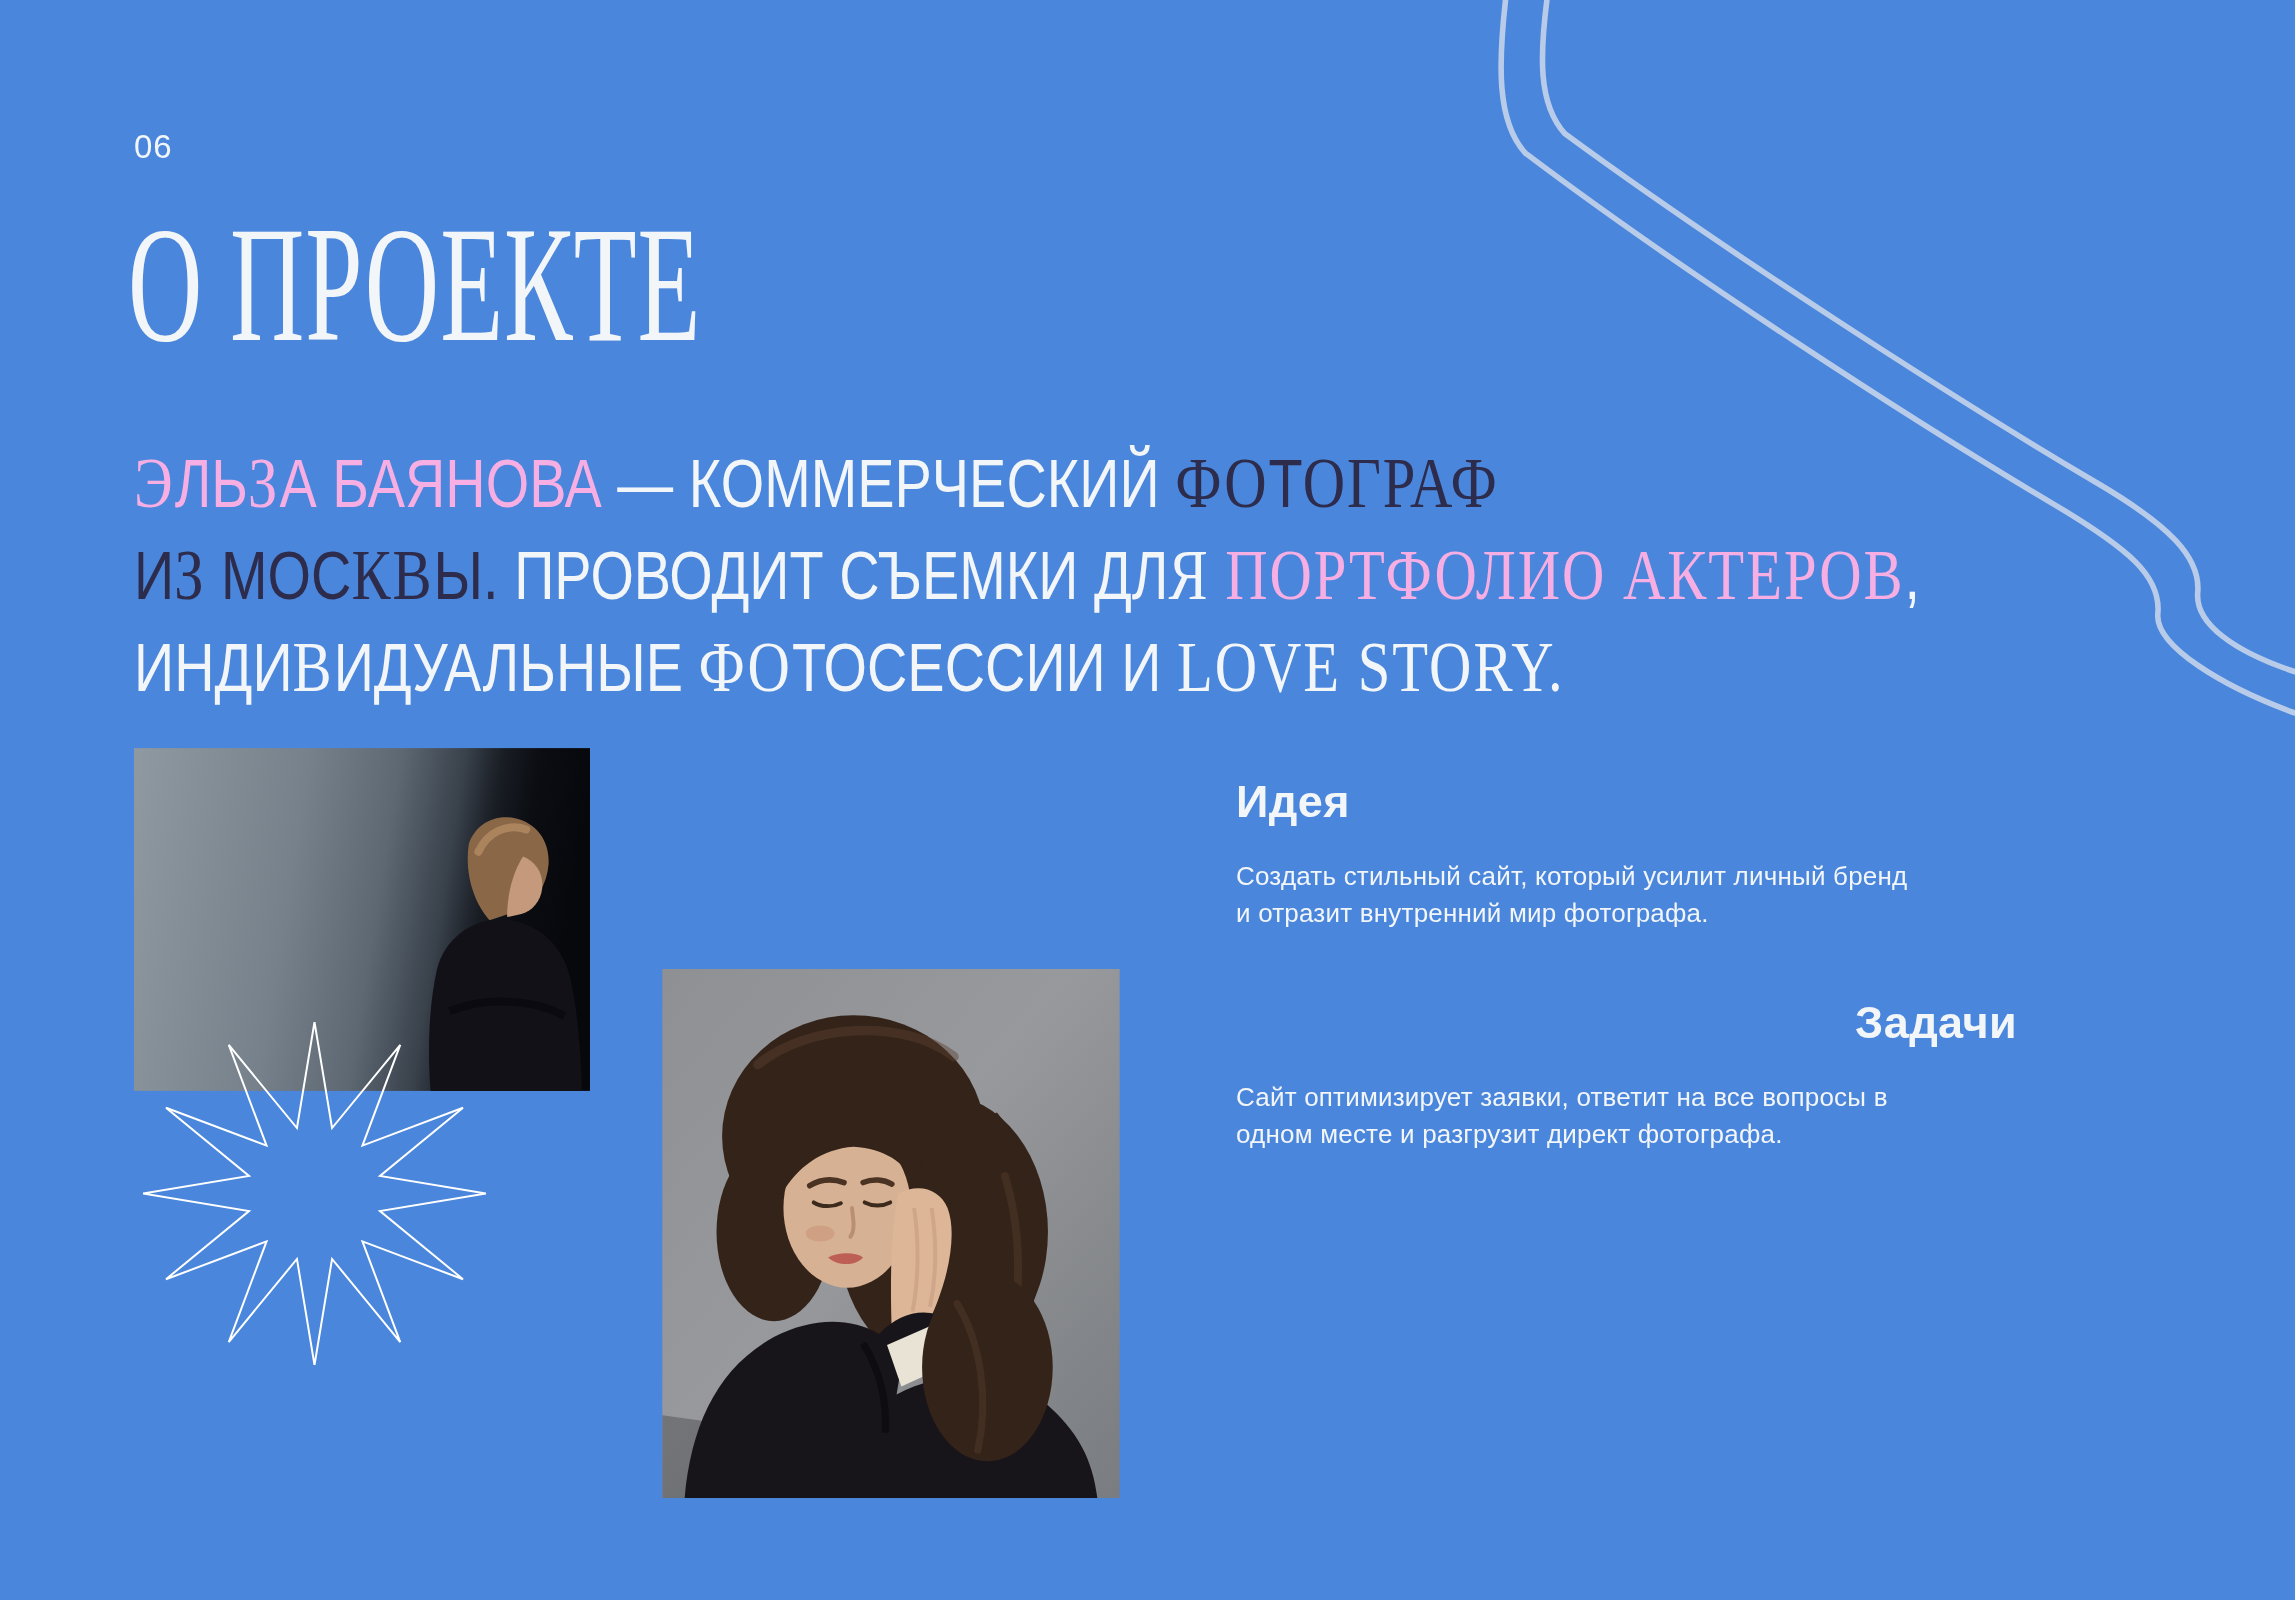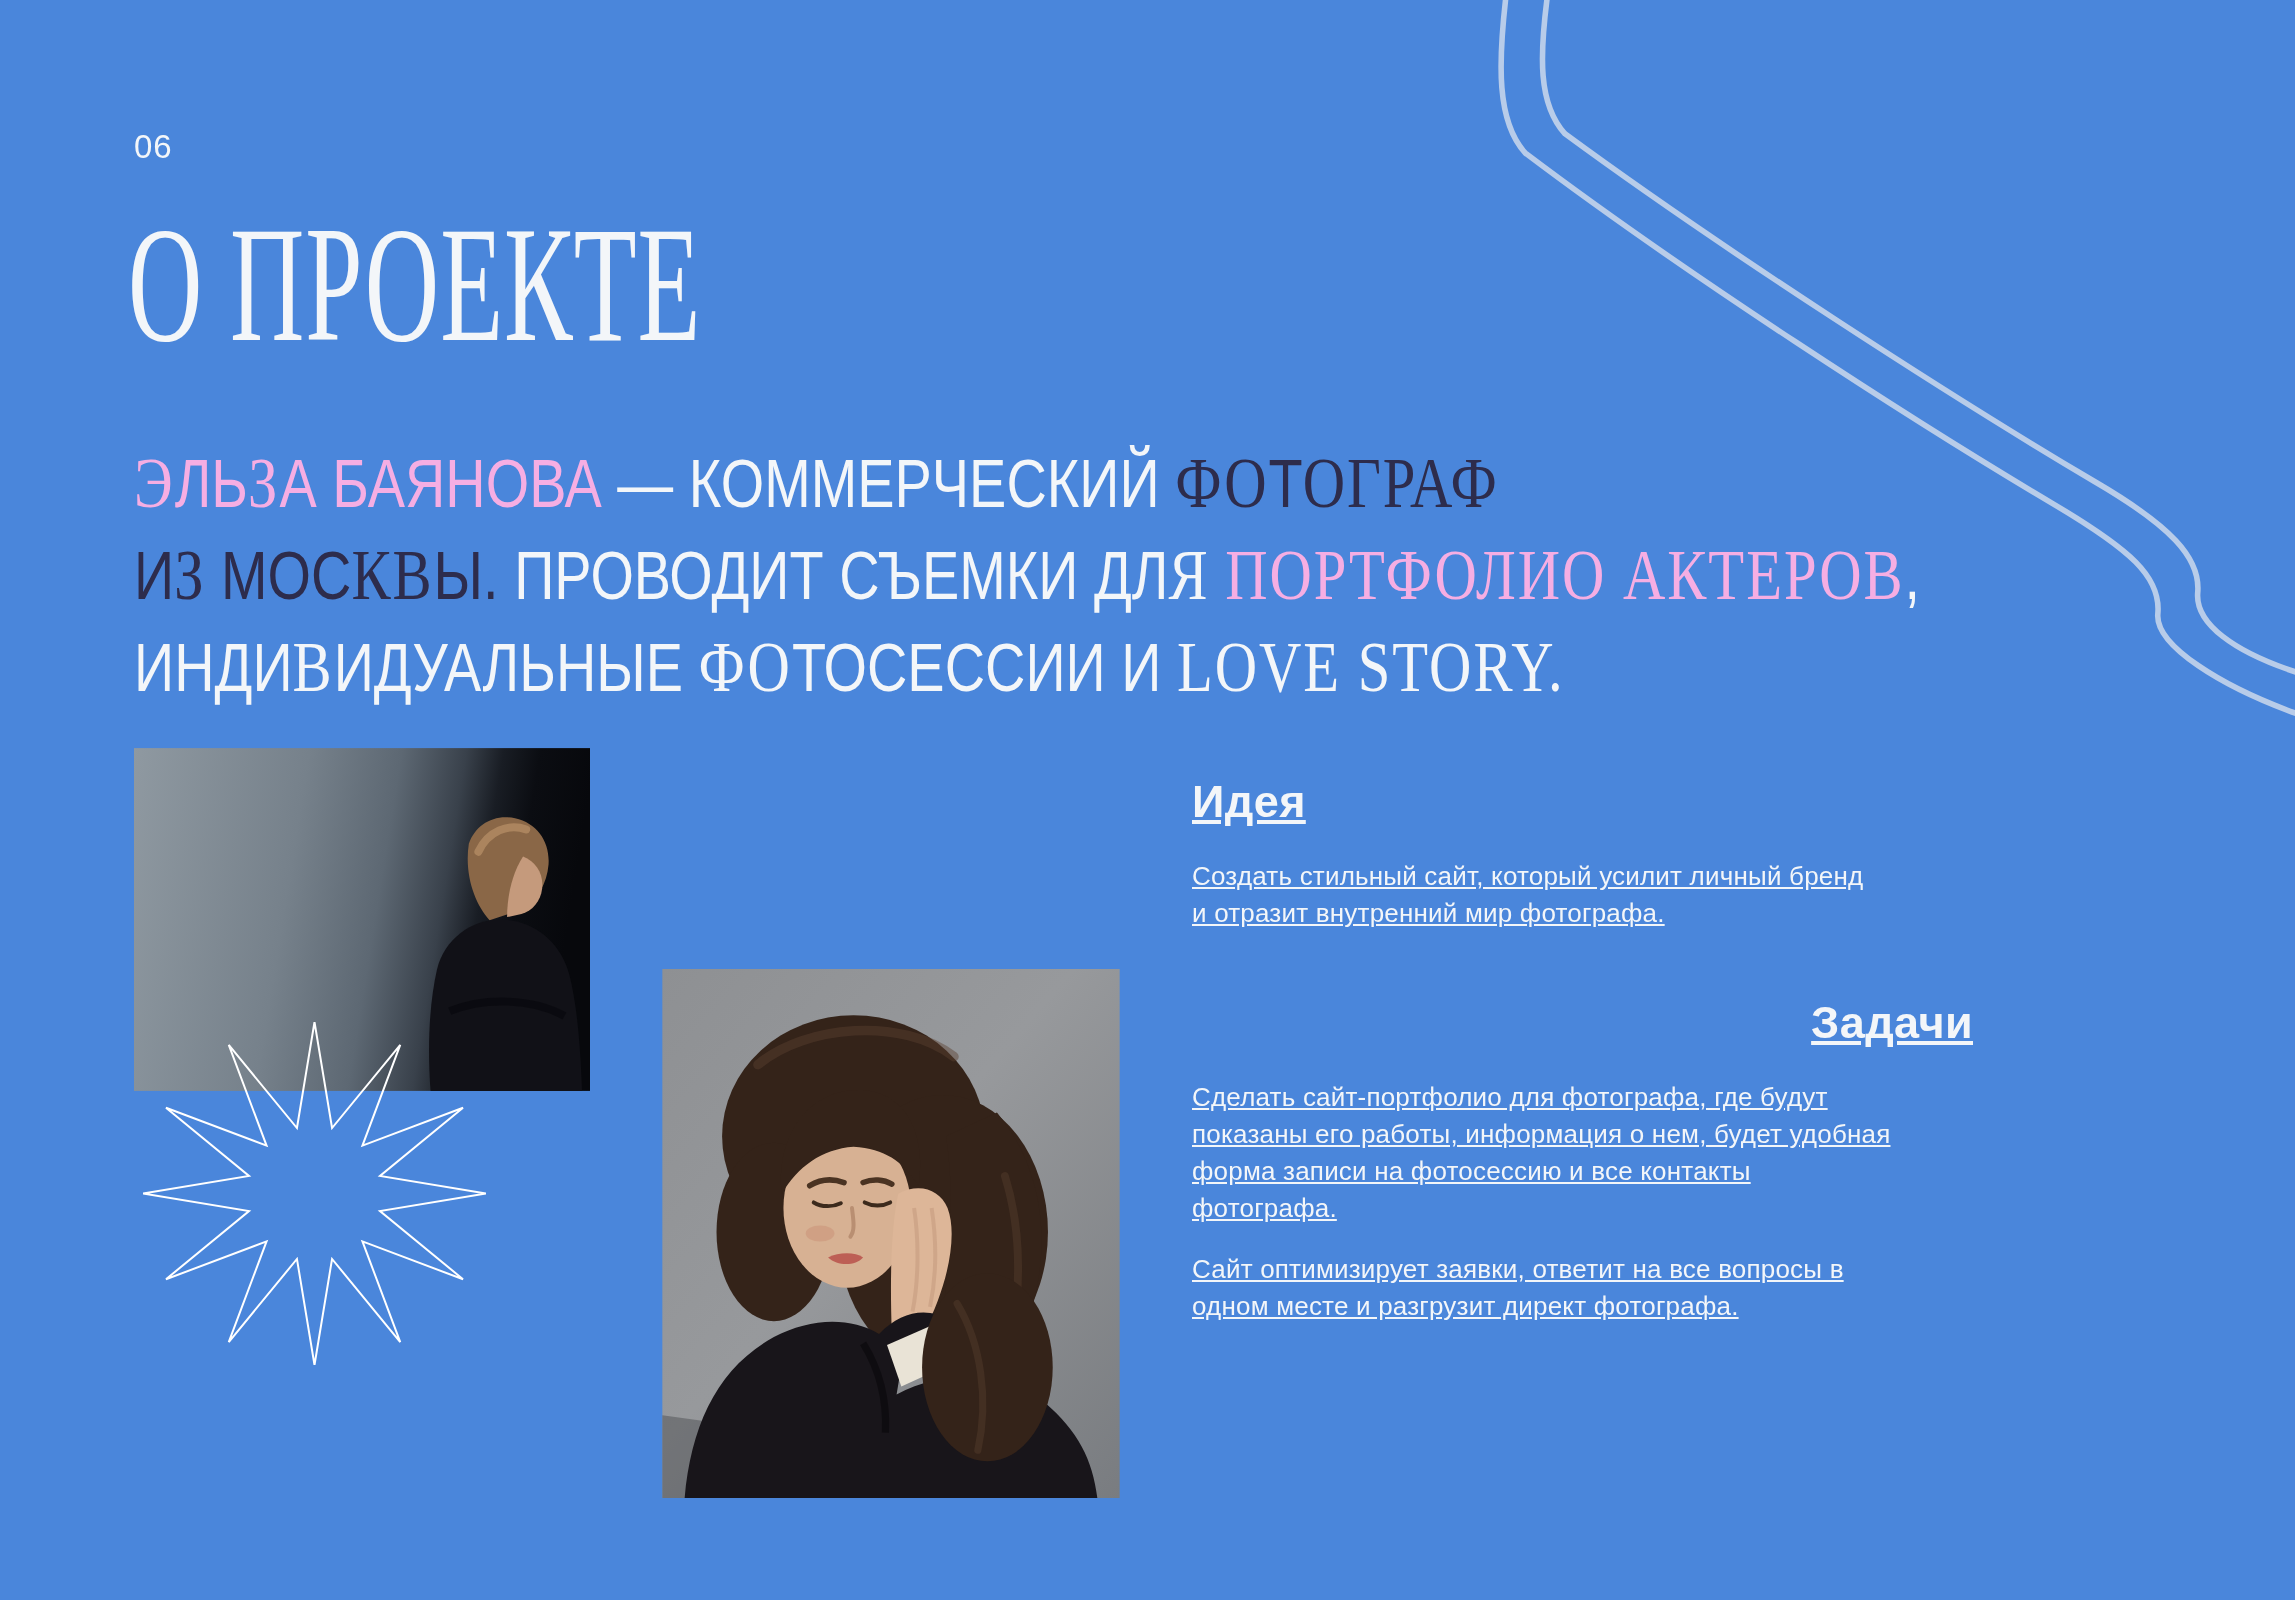--- a/index.html
+++ b/index.html
@@ -39,21 +39,21 @@
   .seg.white{color:var(--text-white);}
   .seg.serif{font-family:"Liberation Serif",serif;letter-spacing:2.4px;font-size:1.05em;}
 
   .photo{position:absolute;overflow:hidden;}
   .photo svg{display:block;}
   .photo1{left:134px;top:748px;width:456px;height:343px;}
   .photo2{left:662px;top:969px;width:458px;height:529px;}
 
   .star-svg{position:absolute;left:143px;top:1022px;width:343px;height:343px;pointer-events:none;}
 
-  .info{position:absolute;left:1192px;top:776px;width:781px;color:var(--text-white);text-decoration:underline;}
+  .info{position:absolute;left:1236px;top:776px;width:781px;color:var(--text-white);}
   .info h2{font-size:45px;font-weight:700;letter-spacing:0.4px;margin:0 0 30px 0;color:var(--text-white);}
   .info h2.tasks-h{margin-top:65px;text-align:right;}
   .body-text{font-size:26px;line-height:37px;letter-spacing:0.2px;font-weight:400;color:var(--text-white);margin-top:16px;}
   .idea-body{width:674px;}
   #tasks-paragraphs p{width:701px;margin:0 0 24px 0;}
 </style>
 </head>
 <body>
 
 <div class="slide">
@@ -144,19 +144,18 @@
 
   <svg class="star-svg" viewBox="0 0 430 430">
     <polygon points="215,0 237,132.9 322.5,28.8 275.1,154.9 401.2,107.5 297.1,193 430,215 297.1,237 401.2,322.5 275.1,275.1 322.5,401.2 237,297.1 215,430 193,297.1 107.5,401.2 154.9,275.1 28.8,322.5 132.9,237 0,215 132.9,193 28.8,107.5 154.9,154.9 107.5,28.8 193,132.9" fill="none" stroke-width="2.5" stroke="#ffffff"></polygon>
   </svg>
 
   <aside class="info">
     <h2>Идея</h2>
     <p class="body-text idea-body">Создать стильный сайт, который усилит личный бренд и отразит внутренний мир фотографа.</p>
     <h2 class="tasks-h">Задачи</h2>
     <div id="tasks-paragraphs">
-        <p class="body-text">Сделать сайт-портфолио для фотографа, где будут показаны его работы, информация о нем, будет удобная форма записи на фотосессию и все контакты фотографа.</p>
         <p class="body-text">Сайт оптимизирует заявки, ответит на все вопросы в одном месте и разгрузит директ фотографа.</p>
       </div>
   </aside>
 
 </div>
 
 
 </body></html>

